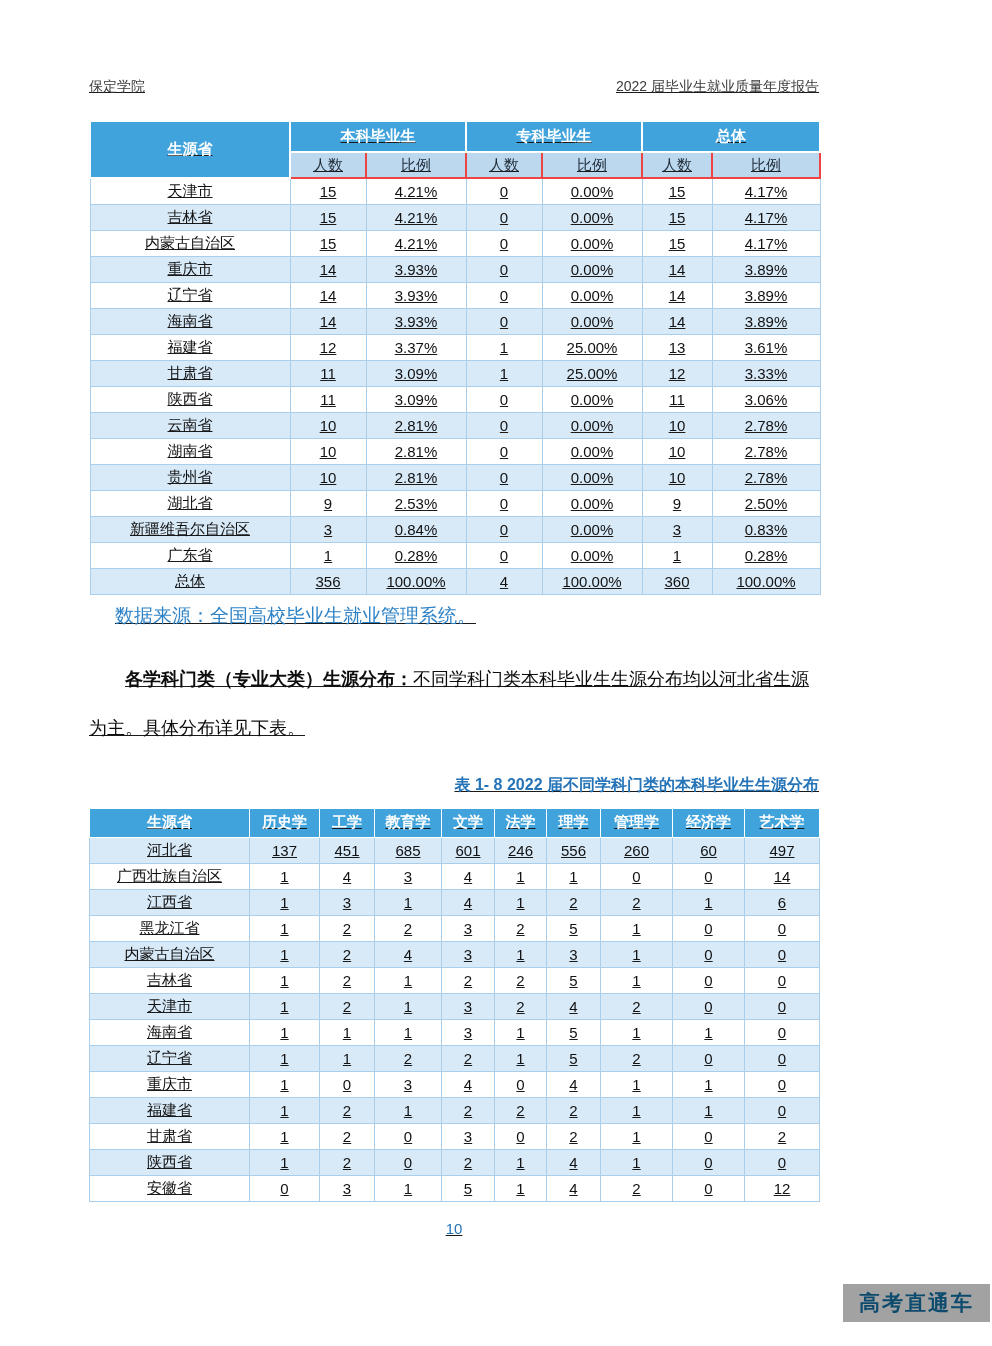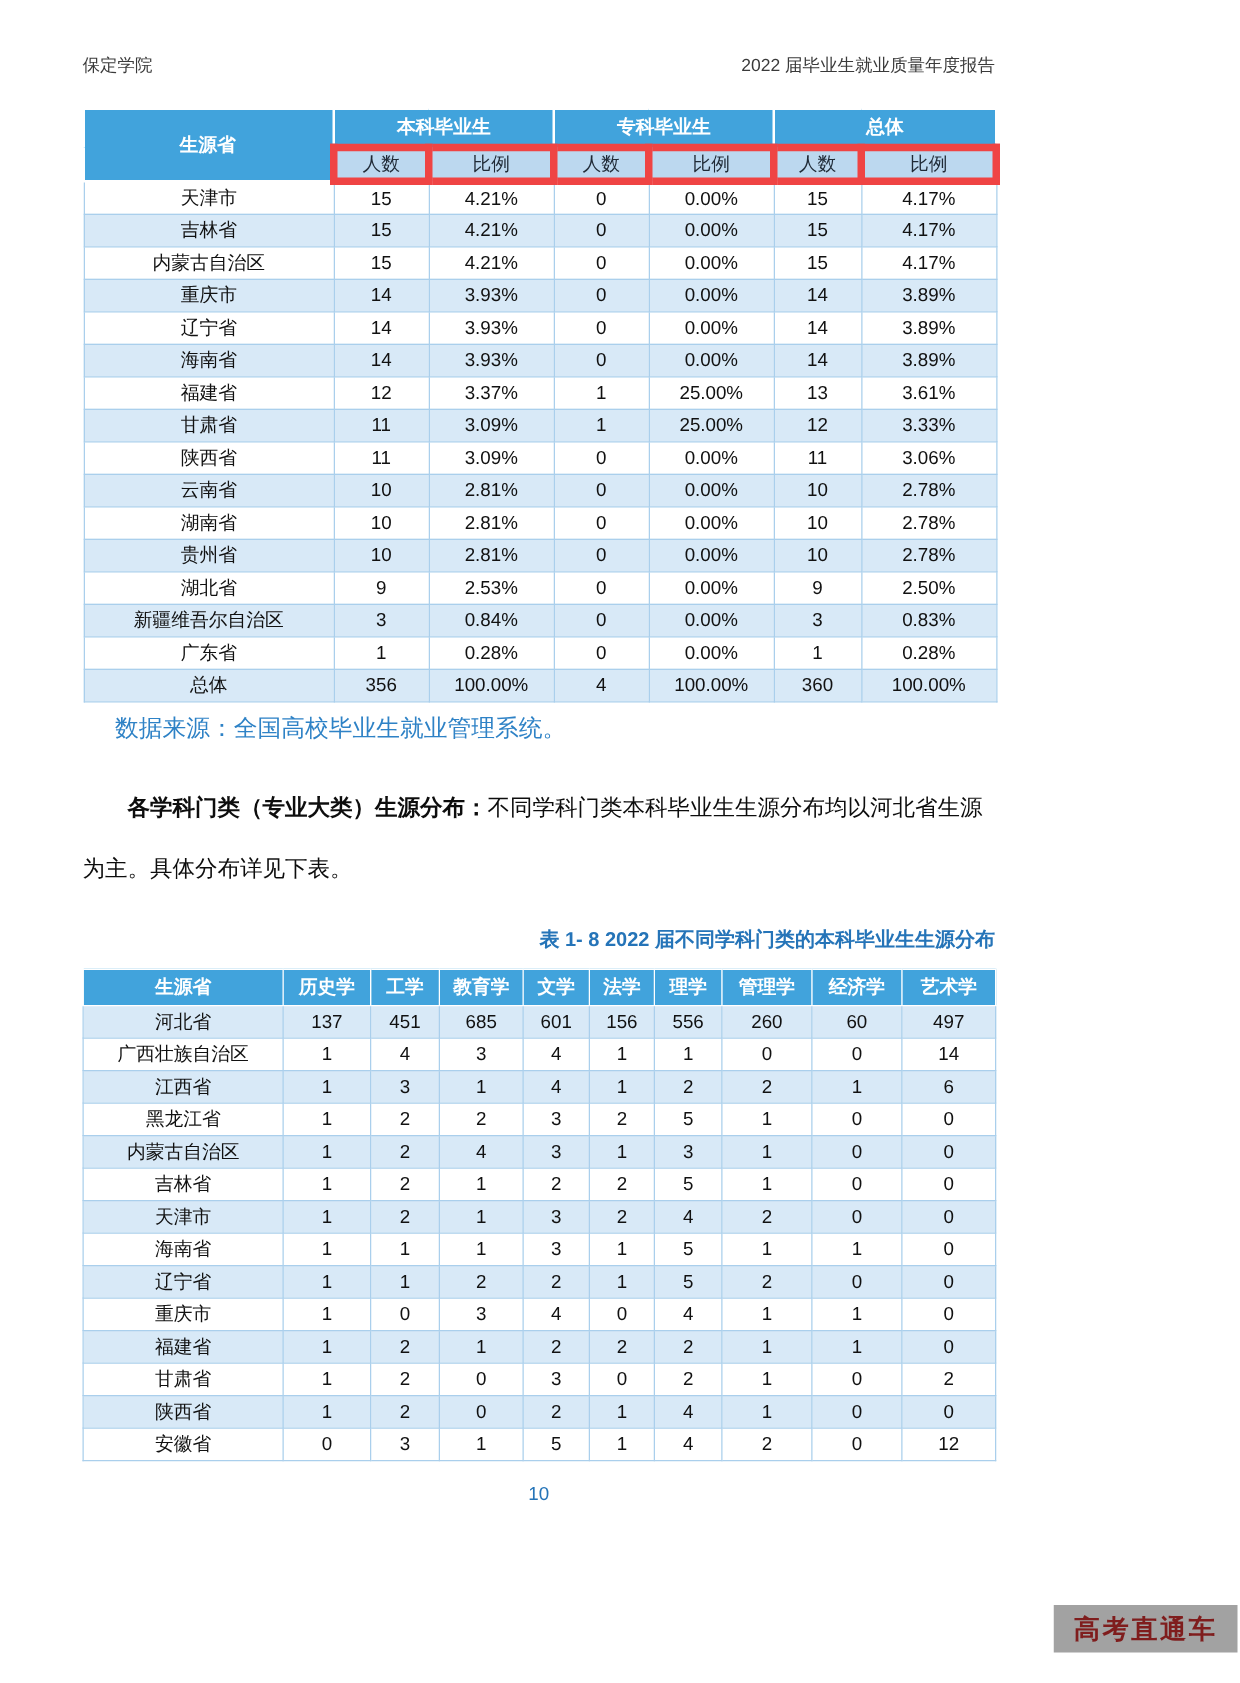--- a/index.html
+++ b/index.html
@@ -5,42 +5,42 @@
   * { box-sizing: border-box; }
   html, body { margin: 0; padding: 0; }
   body {
     width: 992px; height: 1346px;
     background: #ffffff;
     font-family: "Liberation Sans", "DejaVu Sans", sans-serif;
     color: #1a1a1a;
     position: relative;
     overflow: hidden;
   }
-  .page { width: 730px; margin-left: 66px; padding-top: 44px; }
+  .page { width: 730px; margin-left: 89px; padding-top: 78px; text-decoration: underline; }
 
   .page-header {
     display: flex; justify-content: space-between; align-items: baseline;
     font-size: 14px; color: #3a3a3a; margin-bottom: 24px;
   }
 
   table { border-collapse: collapse; width: 730px; table-layout: fixed; }
   td, th { text-align: center; vertical-align: middle; }
 
   
   .t1 td {
     border: 1px solid #aacfec; font-size: 15px; color: #111;
     height: 26px; padding: 0 2px;
   }
   .t1 th.h1 {
     background: #41a3dc; color: #ffffff; font-weight: bold;
     font-size: 15px; border: 2px solid #ffffff; height: 31px;
   }
   .t1 .subhead th {
     background: #bcd8ef; color: #1f2a36; font-weight: normal;
-    font-size: 15px; border: 6px solid #ef4444; height: 26px;
+    font-size: 15px; border: 2px solid #ef4444; height: 26px;
   }
   tr.alt td { background: #d8e9f7; }
 
   .source-note {
     margin: 8px 0 0 26px; font-size: 19px; color: #2e82c6;
   }
 
   .para {
     margin: 26px 0 0 0; font-size: 18px; line-height: 49px;
     text-indent: 2em; color: #0d0d0d;
@@ -61,21 +61,21 @@
     border: 1px solid #aacfec; font-size: 15px; color: #111;
     height: 26px; padding: 0 2px;
   }
 
   .page-number {
     text-align: center; color: #2574b8; font-size: 15px; margin-top: 18px;
   }
 
   .watermark {
     position: absolute; right: 2px; bottom: 24px;
-    background: #a2a2a2; color: #7f1d1d;
+    background: #a2a2a2; color: #0c4a6e;
     font-size: 21px; padding: 5px 16px; letter-spacing: 2px;
     font-weight: bold;
   }
 </style>
 </head>
 <body>
 
 <div class="page">
 
   <div class="page-header">
@@ -290,21 +290,21 @@
           <th>艺术学</th>
         </tr>
     </thead>
     <tbody>
         <tr class="alt">
           <td>河北省</td>
           <td>137</td>
           <td>451</td>
           <td>685</td>
           <td>601</td>
-          <td>156</td>
+          <td>246</td>
           <td>556</td>
           <td>260</td>
           <td>60</td>
           <td>497</td>
         </tr>
         <tr>
           <td>广西壮族自治区</td>
           <td>1</td>
           <td>4</td>
           <td>3</td>

